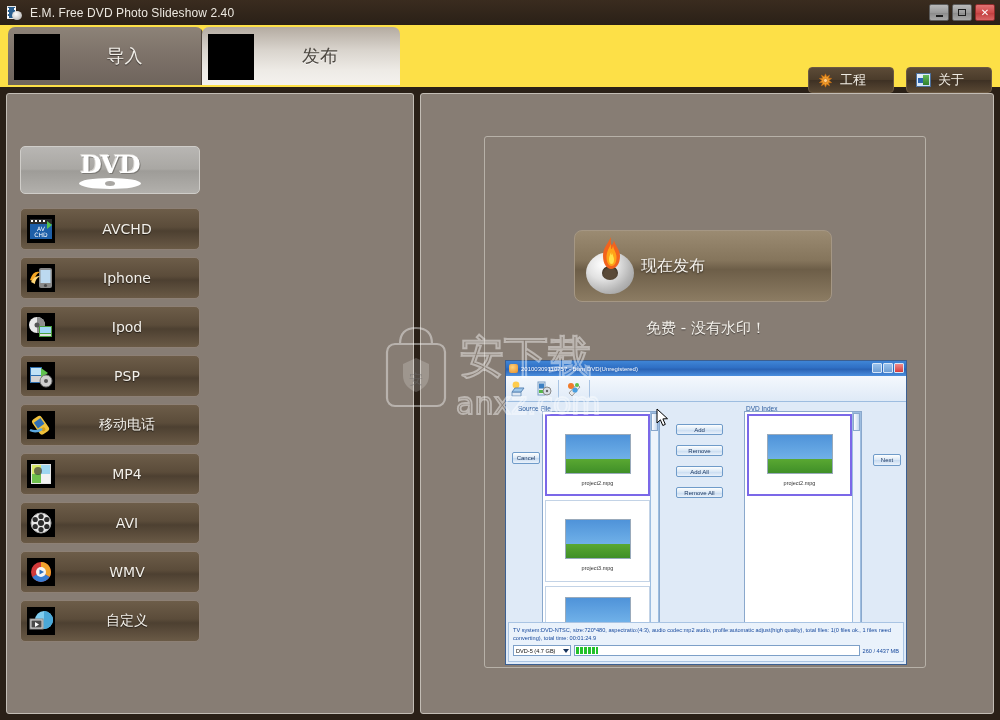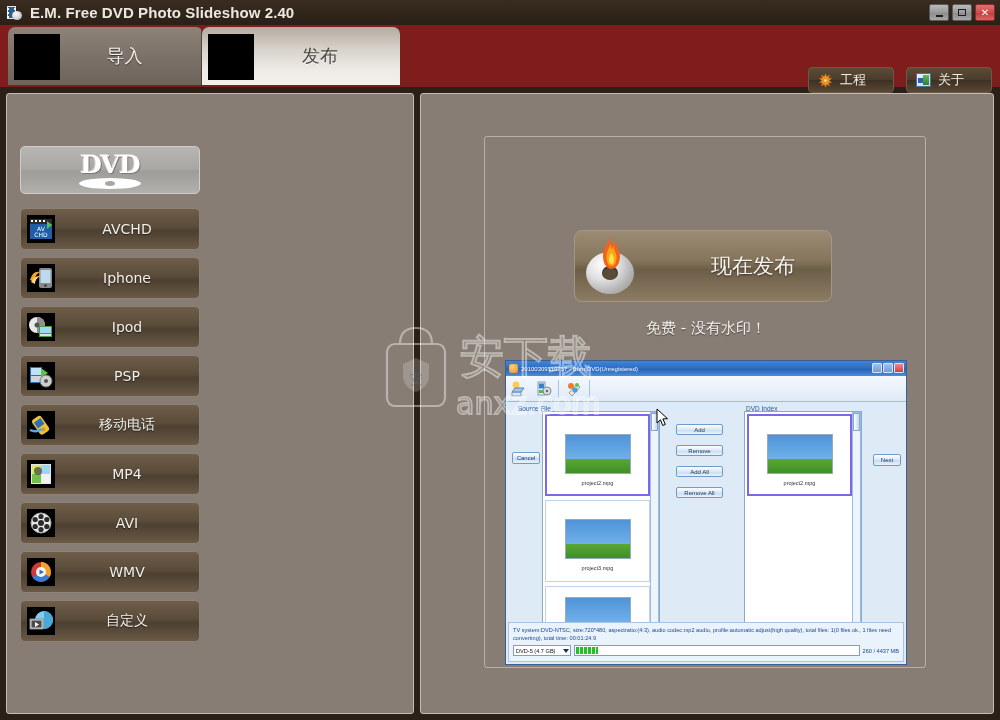--- a/index.html
+++ b/index.html
@@ -29,23 +29,22 @@
     content: ""; position: absolute; left: -1px; top: 1px;
     width: 2px; height: 2px; background: #fff;
     box-shadow: 0 4px 0 #fff, 0 8px 0 #fff, 7px 0 0 #fff, 7px 4px 0 #fff, 7px 8px 0 #fff;
   }
   .title-icon .disc {
     position: absolute; left: 5px; top: 6px; width: 10px; height: 9px;
     border-radius: 50%;
     background: radial-gradient(circle at 40% 35%, #ffffff 0%, #cfcfcf 55%, #9a9a9a 100%);
   }
   .title-text {
-    color: #ece8e0; font-size: 15px; letter-spacing: .1px;
+    color: #ece8e0; font-size: 12px; letter-spacing: .1px;
     white-space: nowrap;
-    font-weight: bold;
   }
   .win-buttons {
     position: absolute; right: 5px; top: 4px; display: flex; gap: 3px;
   }
   .win-btn {
     width: 20px; height: 17px; border-radius: 2px;
     border: 1px solid #5b5b5b;
     background: linear-gradient(to bottom, #b9b9b9 0%, #9a9a9a 50%, #8a8a8a 51%, #a7a7a7 100%);
     display: flex; align-items: center; justify-content: center;
     color: #1c1c1c; font-size: 10px; line-height: 1;
@@ -54,21 +53,21 @@
     border: 1px solid #8d2b2b;
     background: linear-gradient(to bottom, #e07373 0%, #cf4a4a 50%, #c03c3c 51%, #da6565 100%);
     color: #fff; font-weight: bold;
   }
   .win-btn .min-bar { width: 7px; height: 2px; background: #1c1c1c; margin-top: 6px; }
   .win-btn .max-box { width: 8px; height: 7px; border: 1.5px solid #1c1c1c; }
 
   
   .tabbar {
     position: absolute; left: 0; top: 25px; width: 1000px; height: 62px;
-    background: #7f1d1d;
+    background: #fde047;
     text-decoration: underline;
   }
   .tabs { position: absolute; left: 8px; top: 2px; display: flex; }
   .tab {
     position: relative; width: 195px; height: 58px;
     display: flex; align-items: center;
     background: linear-gradient(to bottom, #8d8378 0%, #7e736a 45%, #6e645c 100%);
     border-top-left-radius: 7px; border-top-right-radius: 7px;
     margin-right: -1px;
     overflow: hidden;
@@ -198,21 +197,21 @@
   }
   .burn-hole {
     position: absolute; left: 21px; top: 30px; width: 16px; height: 14px;
     border-radius: 50%; background: #5a4a38;
     box-shadow: inset 0 1px 2px rgba(0,0,0,.5);
   }
   .flame {
     position: absolute; left: 13px; top: 0px; width: 34px; height: 42px;
   }
   .burn-label {
-    flex: 1; text-align: right; color: #f6f3ee; font-size: 21px;
+    flex: 1; text-align: left; color: #f6f3ee; font-size: 16px;
     padding-right: 36px; text-shadow: 0 1px 2px rgba(0,0,0,.55);
     font-family: Liberation Sans, sans-serif;
   }
   .free-note {
     position: absolute; left: 0; top: 182px; width: 442px; text-align: center;
     color: #f5f2ec; font-size: 15px; text-shadow: 0 1px 1px rgba(0,0,0,.5);
     font-family: "DejaVu Sans", "Liberation Sans", sans-serif;
   }
 
   

